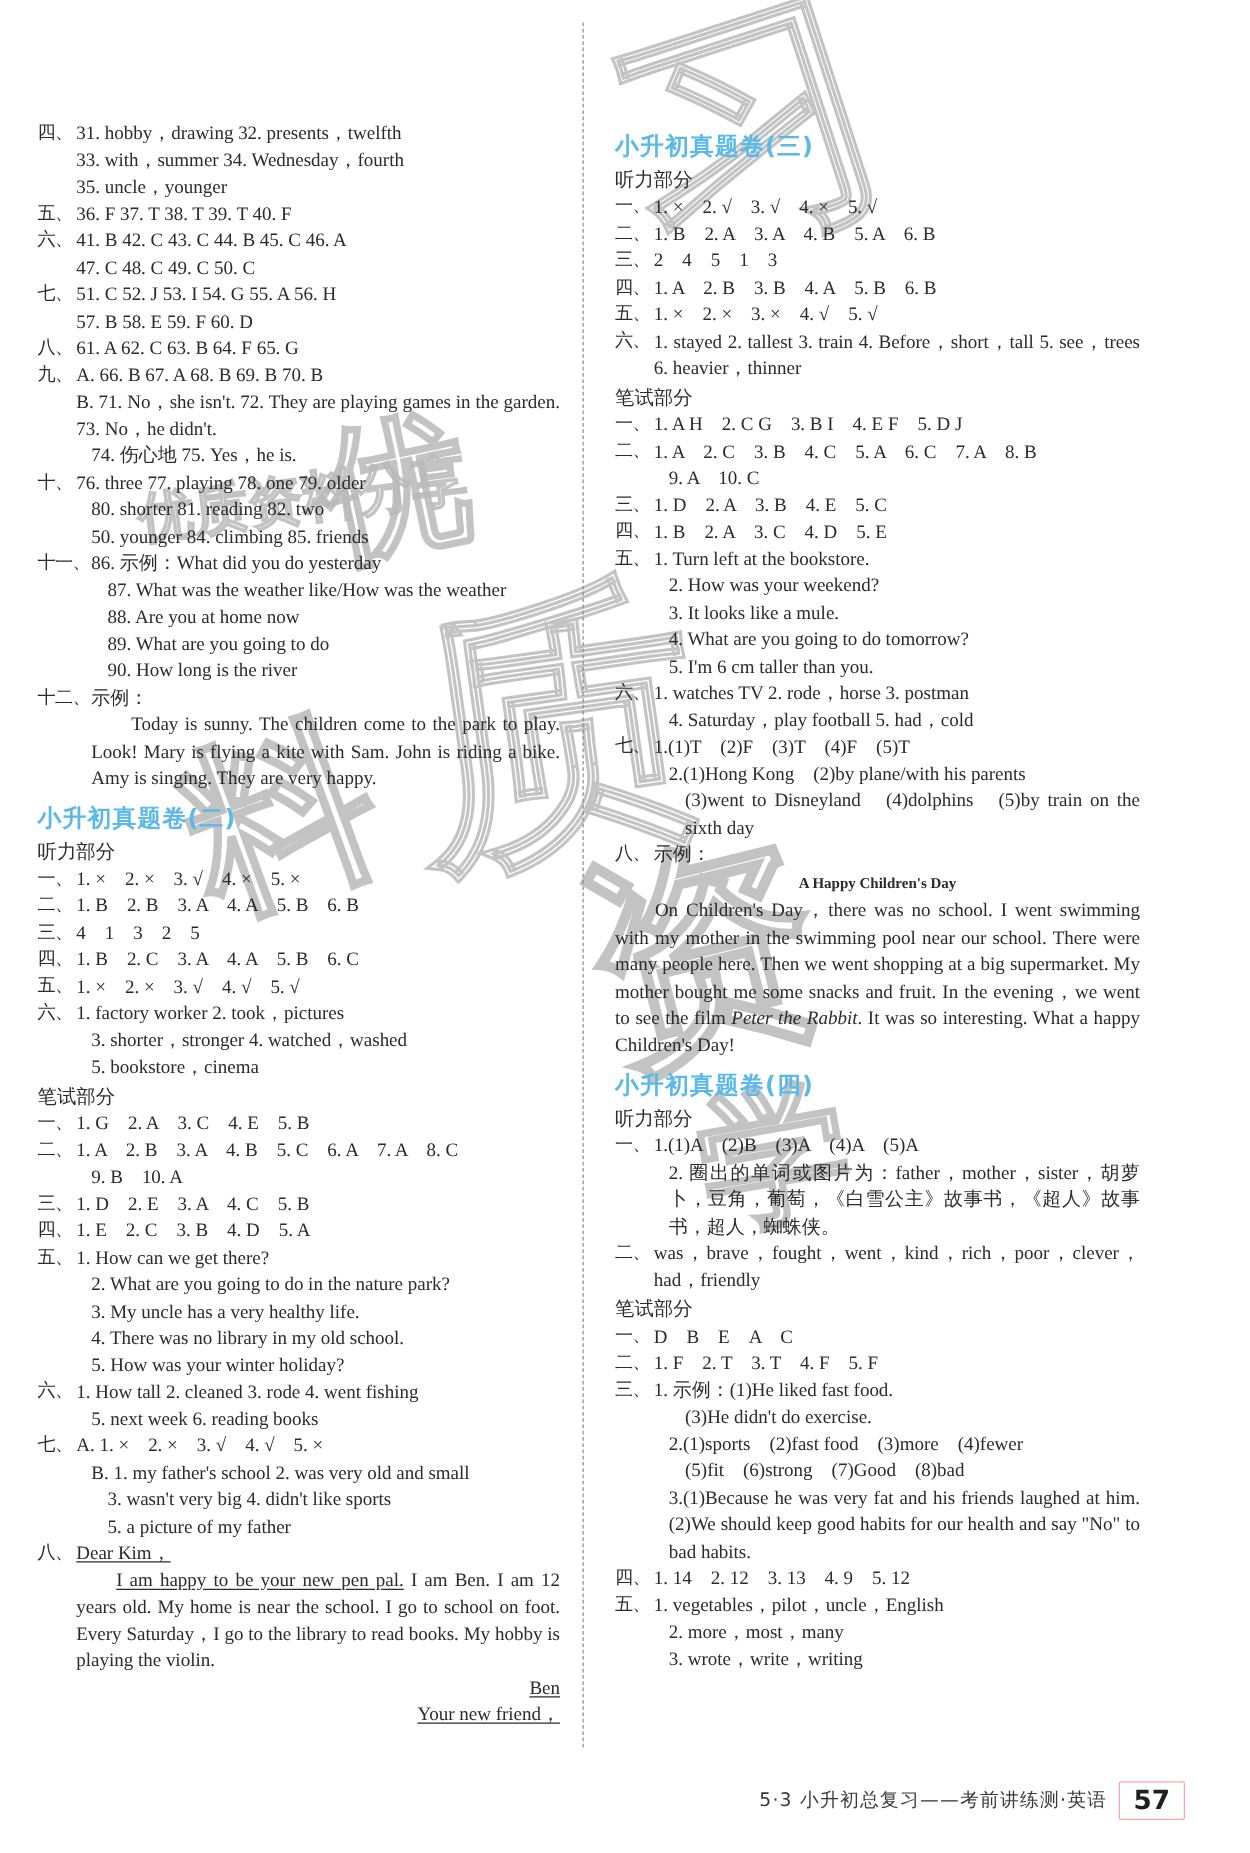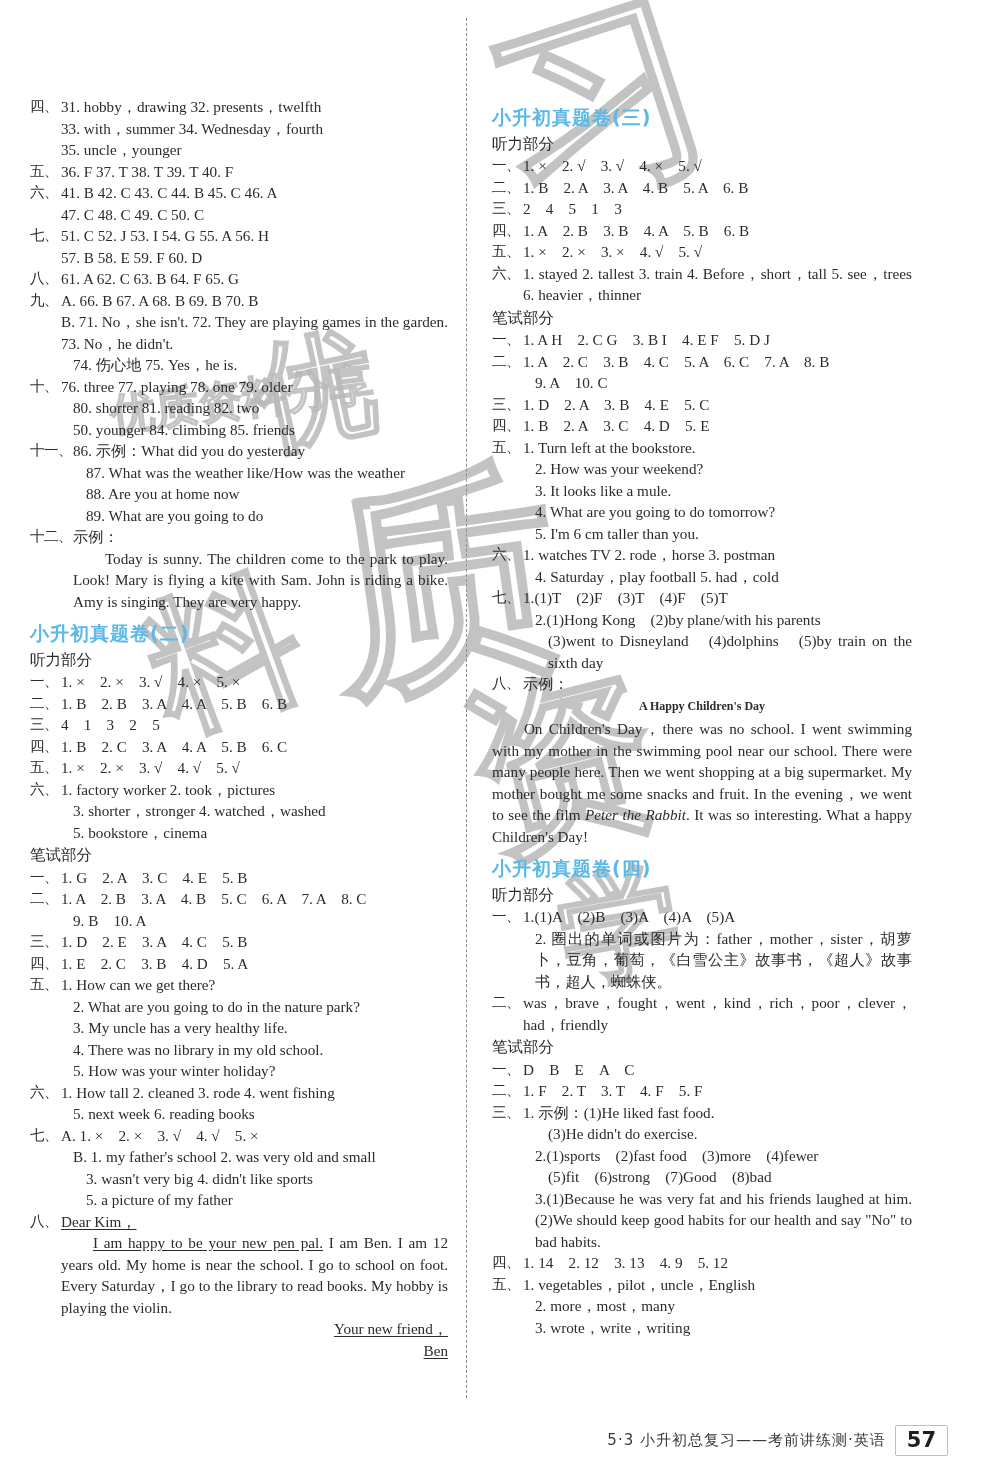--- a/index.html
+++ b/index.html
@@ -175,20 +175,21 @@
       <div class="ind2">80. shorter  81. reading  82. two</div>
       <div class="ind2">50. younger  84. climbing  85. friends</div>
 
       <div class="row">
           <span class="mk w2">十一、</span>
           <span class="bd">86. 示例：What did you do yesterday</span>
         </div>
       <div class="ind3 just">87. What was the weather like/How was the weather</div>
       <div class="ind3">88. Are you at home now</div>
       <div class="ind3">89. What are you going to do</div>
+      <div class="ind3">90. How long is the river</div>
     </div>
 
     <div class="row">
       <span class="mk w2">十二、</span>
       <span class="bd">示例：</span>
     </div>
     <div class="ind2 just indent-para">Today is sunny. The children come to the park to play. Look! Mary is flying a kite with Sam. John is riding a bike. Amy is singing. They are very happy.</div>
 
     <div class="paper-head">小升初真题卷(二)</div>
 
@@ -261,22 +262,22 @@
       <div class="ind2">B. 1. my father's school  2. was very old and small</div>
       <div class="ind3">3. wasn't very big  4. didn't like sports</div>
       <div class="ind3">5. a picture of my father</div>
     </div>
 
     <div class="row">
       <span class="mk w1">八、</span>
       <span class="bd ul">Dear Kim，</span>
     </div>
     <div class="ind just indent-para"><span class="ul">I am happy to be your new pen pal.</span><span> I am Ben. I am 12 years old. My home is near the school. I go to school on foot. Every Saturday，I go to the library to read books. My hobby is playing the violin.</span></div>
+    <div class="rt"><span class="ul">Ben</span></div>
     <div class="rt"><span class="ul">Your new friend，</span></div>
-    <div class="rt"><span class="ul">Ben</span></div>
   </div>
 
   <div class="col col-right">
 
     <div class="paper-head">小升初真题卷(三)</div>
 
     <div class="sect-title">听力部分</div>
     <div>
       <div class="row">
           <span class="mk w1">一、</span>

